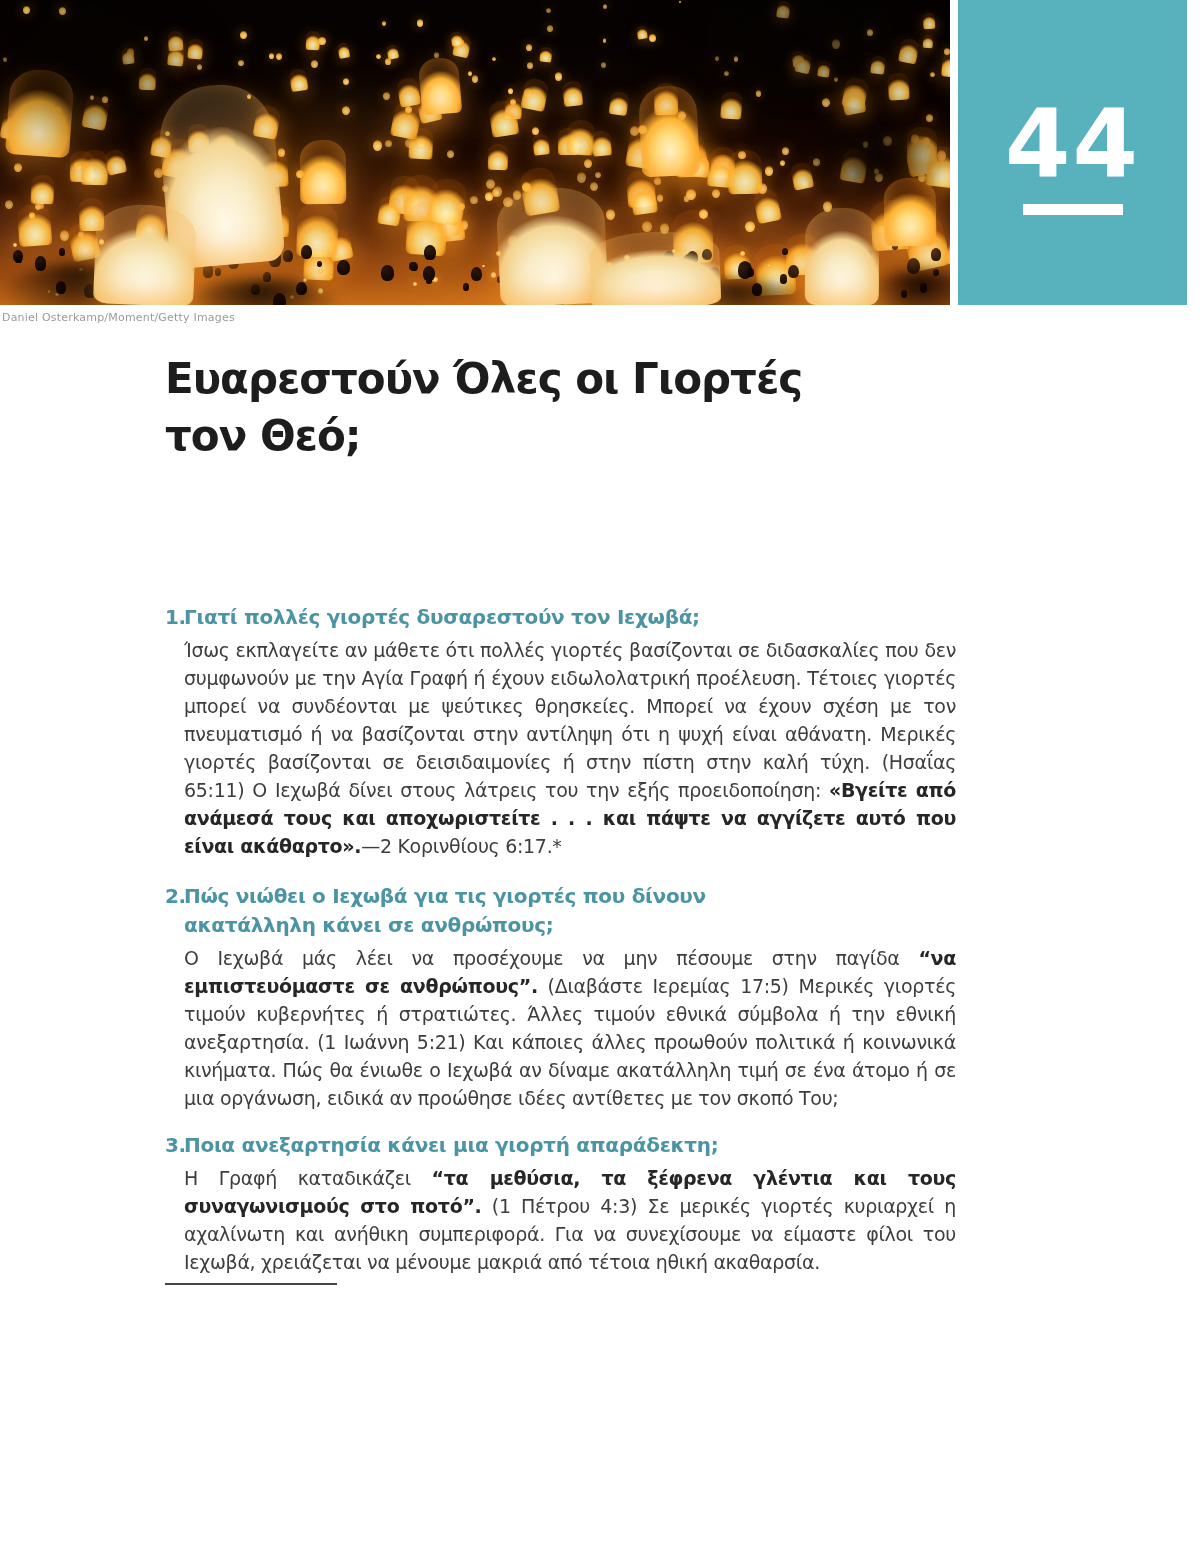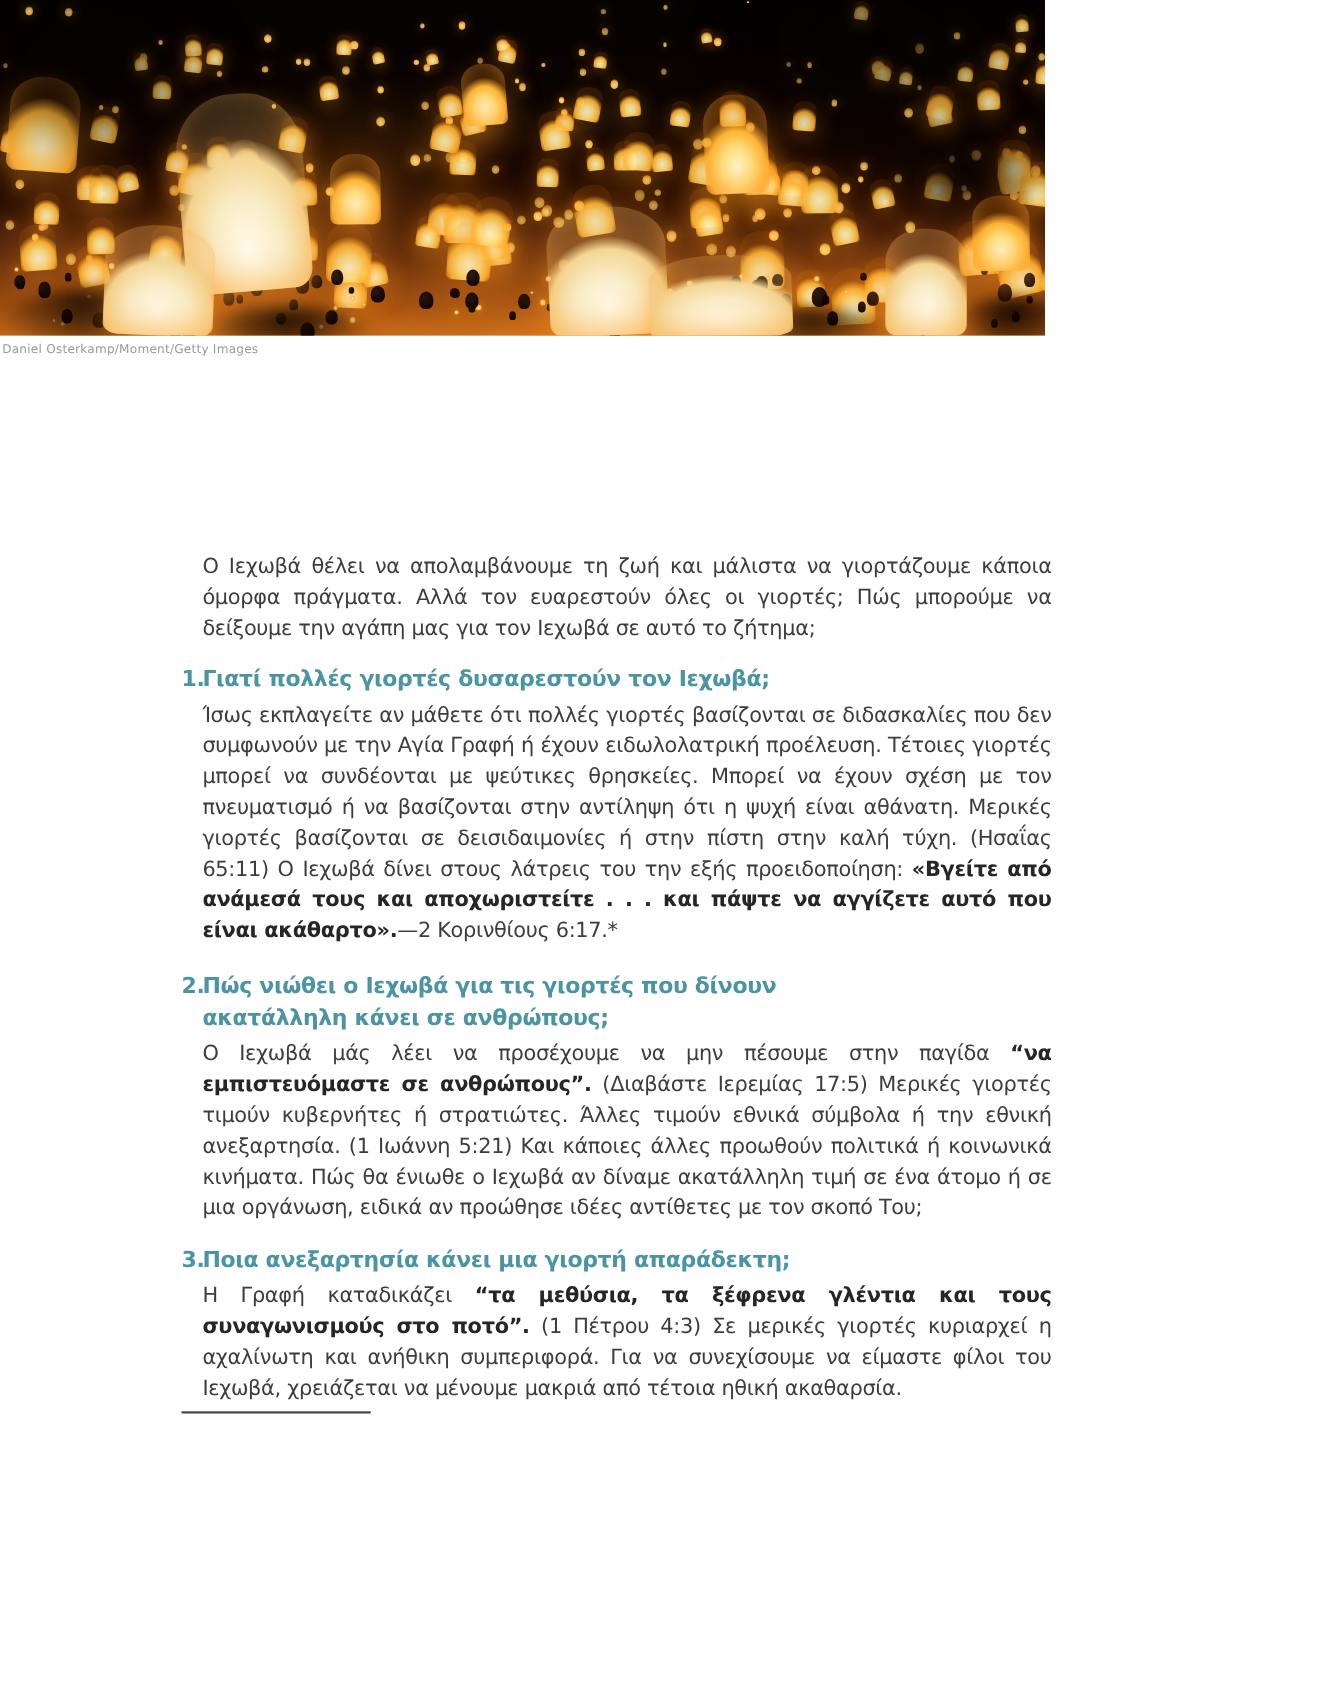--- a/index.html
+++ b/index.html
@@ -423,25 +423,32 @@
       <div class="lantern" style="left: 420px; top: 58px; width: 40px; height: 56px; background: radial-gradient(62% 52% at 50% 74%, rgb(255, 246, 207) 0%, rgb(255, 224, 132) 38%, rgb(255, 180, 50) 72%, rgba(255, 130, 15, 0.18) 100%); transform: rotate(-4.72308deg); box-shadow: rgba(255, 150, 35, 0.45) 0px 14px 30px, rgba(255, 170, 60, 0.5) 0px -10px 24px inset;"></div>
       <div class="lantern" style="left: 498px; top: 188px; width: 108px; height: 117px; background: radial-gradient(60% 55% at 50% 78%, rgb(255, 249, 232) 0%, rgb(249, 236, 198) 45%, rgb(243, 214, 148) 82%, rgba(240, 190, 110, 0.22) 100%); transform: rotate(-2.84777deg); box-shadow: rgba(255, 150, 35, 0.45) 0px 14px 30px, rgba(255, 170, 60, 0.5) 0px -10px 24px inset;"></div>
       <div class="lantern" style="left: 590px; top: 232px; width: 130px; height: 75px; background: radial-gradient(60% 55% at 50% 78%, rgb(255, 249, 232) 0%, rgb(249, 236, 198) 45%, rgb(243, 214, 148) 82%, rgba(240, 190, 110, 0.22) 100%); transform: rotate(-2.12041deg); box-shadow: rgba(255, 150, 35, 0.45) 0px 14px 30px, rgba(255, 170, 60, 0.5) 0px -10px 24px inset;"></div>
       <div class="lantern" style="left: 640px; top: 86px; width: 58px; height: 90px; background: radial-gradient(62% 52% at 50% 74%, rgb(255, 246, 207) 0%, rgb(255, 224, 132) 38%, rgb(255, 180, 50) 72%, rgba(255, 130, 15, 0.18) 100%); transform: rotate(-2.82346deg); box-shadow: rgba(255, 150, 35, 0.45) 0px 14px 30px, rgba(255, 170, 60, 0.5) 0px -10px 24px inset;"></div>
       <div class="lantern" style="left: 805px; top: 208px; width: 74px; height: 97px; background: radial-gradient(60% 55% at 50% 78%, rgb(255, 249, 232) 0%, rgb(249, 236, 198) 45%, rgb(243, 214, 148) 82%, rgba(240, 190, 110, 0.22) 100%); transform: rotate(0.248892deg); box-shadow: rgba(255, 150, 35, 0.45) 0px 14px 30px, rgba(255, 170, 60, 0.5) 0px -10px 24px inset;"></div>
       <div class="lantern" style="left: 884px; top: 178px; width: 52px; height: 68px; background: radial-gradient(62% 52% at 50% 74%, rgb(255, 246, 207) 0%, rgb(255, 224, 132) 38%, rgb(255, 180, 50) 72%, rgba(255, 130, 15, 0.18) 100%); transform: rotate(-0.850141deg); box-shadow: rgba(255, 150, 35, 0.45) 0px 14px 30px, rgba(255, 170, 60, 0.5) 0px -10px 24px inset;"></div>
       <div class="dot" style="left: -40px; top: -30px; width: 260px; height: 200px; filter: blur(14px); background: radial-gradient(rgba(5, 2, 1, 0.55) 0%, rgba(5, 2, 1, 0) 70%);"></div>
       <div class="dot" style="left: 640px; top: -60px; width: 320px; height: 190px; filter: blur(14px); background: radial-gradient(rgba(4, 2, 1, 0.6) 0%, rgba(4, 2, 1, 0) 70%);"></div>
     </div>
 
+  <div class="lesson-box" style="background: rgb(87, 178, 189);">
+    <div class="lesson-num">44</div>
+    <div class="lesson-bar"></div>
+  </div>
 
   <div class="credit">Daniel Osterkamp/Moment/Getty Images</div>
 
-
-  <p class="intro">Ο Ιεχωβά θέλει να απολαμβάνουμε τη ζωή και μάλιστα να γιορτάζουμε κάποια όμορφα πράγματα. Αλλά τον ευαρεστούν όλες οι γιορτές; Πώς μπορούμε να δείξουμε την αγάπη μας για τον Ιεχωβά σε αυτό το ζήτημα;</p>
+  <h1 class="title" style="color: rgb(29, 29, 29);">
+      <div>Ευαρεστούν Όλες οι Γιορτές</div>
+      <div>τον Θεό;</div>
+    </h1>
+
 
   <section class="sec sec1">
     <div class="shead">
       <span class="snum">1.</span>
       <span class="slines">
           <div>Γιατί πολλές γιορτές δυσαρεστούν τον Ιεχωβά;</div>
         </span>
     </div>
     <p class="body"><span>Ίσως εκπλαγείτε αν μάθετε ότι πολλές γιορτές βασίζονται σε διδασκαλίες που δεν συμφωνούν με την Αγία Γραφή ή έχουν ειδωλολατρική προέλευση. Τέτοιες γιορτές μπορεί να συνδέονται με ψεύτικες θρησκείες. Μπορεί να έχουν σχέση με τον πνευματισμό ή να βασίζονται στην αντίληψη ότι η ψυχή είναι αθάνατη. Μερικές γιορτές βασίζονται σε δεισιδαιμονίες ή στην πίστη στην καλή τύχη. (Ησαΐας 65:11) Ο Ιεχωβά δίνει στους λάτρεις του την εξής προειδοποίηση: </span><b>«Βγείτε από ανάμεσά τους και αποχωριστείτε . . . και πάψτε να αγγίζετε αυτό που είναι ακάθαρτο».</b><span>—2 Κορινθίους 6:17.*</span></p>
   </section>

